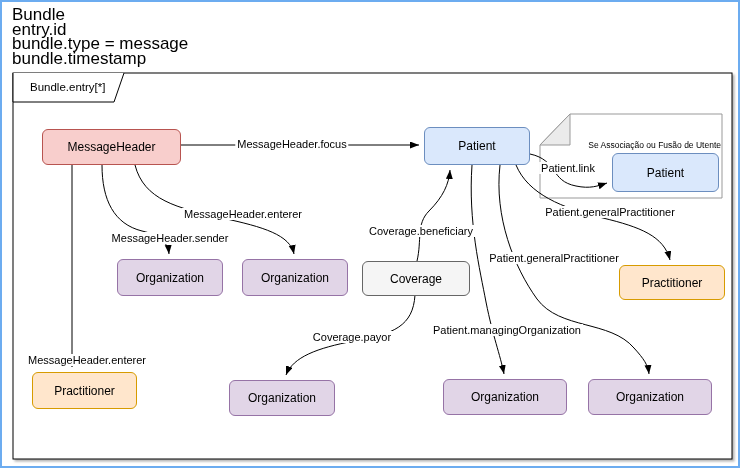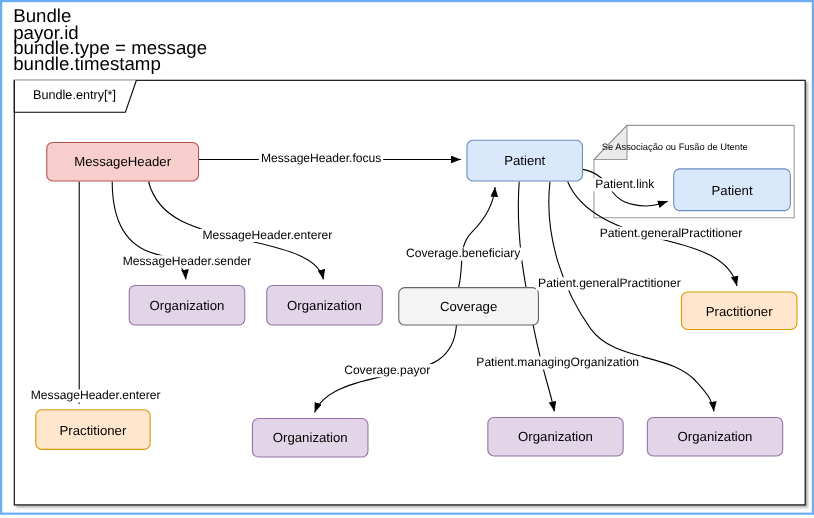--- a/index.html
+++ b/index.html
@@ -23,32 +23,32 @@
   .node.red    { background:#f8cecc; border-color:#b85450; }
   .node.blue   { background:#dae8fc; border-color:#6c8ebf; }
   .node.purple { background:#e1d5e7; border-color:#9673a6; }
   .node.orange { background:#ffe6cc; border-color:#d79b00; }
   .node.gray   { background:#f5f5f5; border-color:#666666; }
   .elabel {
     position:absolute; z-index:3; transform:translateX(-50%);
     font-size:11px; color:#000; background:#ffffff; padding:0 2px; white-space:nowrap;
   }
   .note-text {
-    position:absolute; left:545px; top:126px; width:174px; z-index:2;
-    font-size:8.5px; color:#000; white-space:nowrap;
+    position:absolute; left:545px; top:138px; width:174px; z-index:2;
+    font-size:8.5px; color:#000; text-align:right; white-space:nowrap;
   }
 </style>
 </head>
 <body>
 
 <div class="frame">
 
   <div class="hdr">
     <div>Bundle</div>
-    <div>payor.id</div>
+    <div>entry.id</div>
     <div>bundle.type = message</div>
     <div>bundle.timestamp</div>
   </div>
 
   <svg class="layer" width="740" height="471">
     <defs>
       <marker id="arr" markerWidth="10" markerHeight="8" refX="9" refY="3.5" orient="auto" markerUnits="userSpaceOnUse">
         <path d="M0,0 L9,3.5 L0,7 Z" fill="#000"></path>
       </marker>
       <filter id="shadow" x="-5%" y="-5%" width="112%" height="112%">
@@ -87,21 +87,21 @@
     </div>
   <div class="node blue" style="left:422px; top:125px; width:106px; height:38px;">
       <span>Patient</span>
     </div>
   <div class="node purple" style="left:115px; top:257px; width:106px; height:37px;">
       <span>Organization</span>
     </div>
   <div class="node purple" style="left:240px; top:257px; width:106px; height:37px;">
       <span>Organization</span>
     </div>
-  <div class="node gray" style="left:360px; top:259px; width:128px; height:35px;">
+  <div class="node gray" style="left:360px; top:259px; width:108px; height:35px;">
       <span>Coverage</span>
     </div>
   <div class="node orange" style="left:617px; top:263px; width:106px; height:35px;">
       <span>Practitioner</span>
     </div>
   <div class="node orange" style="left:30px;  top:370px; width:105px; height:37px;">
       <span>Practitioner</span>
     </div>
   <div class="node purple" style="left:227px; top:378px; width:106px; height:36px;">
       <span>Organization</span>

